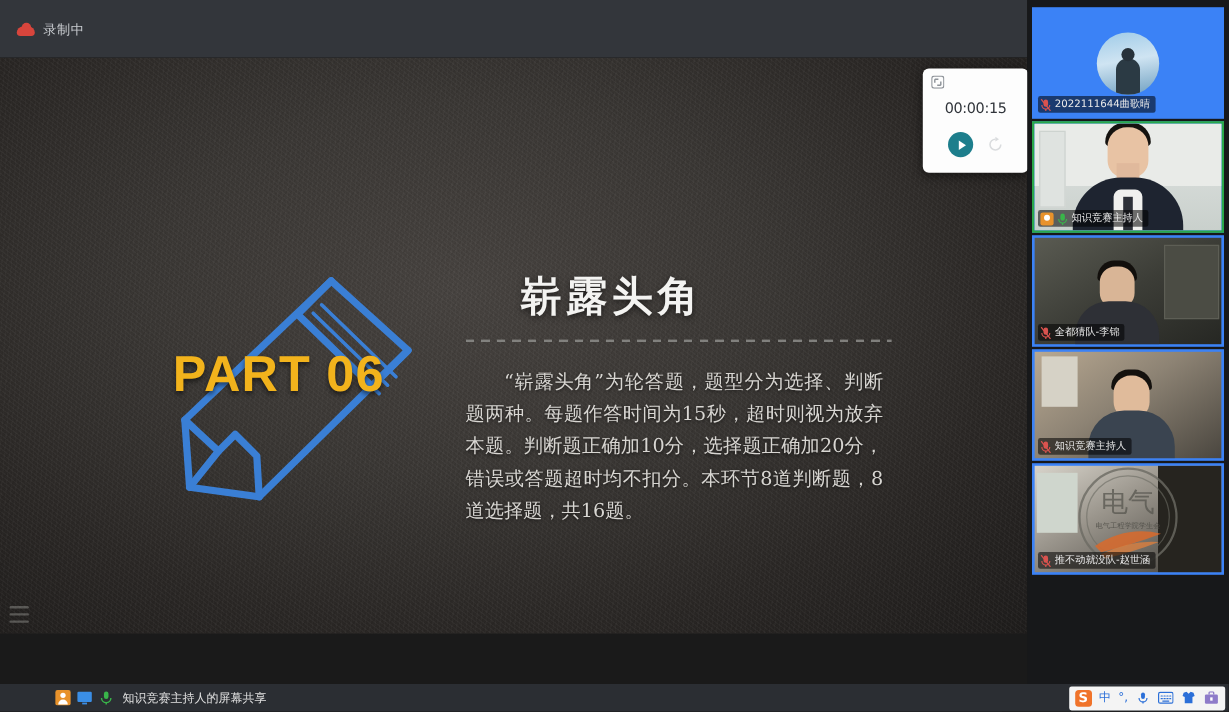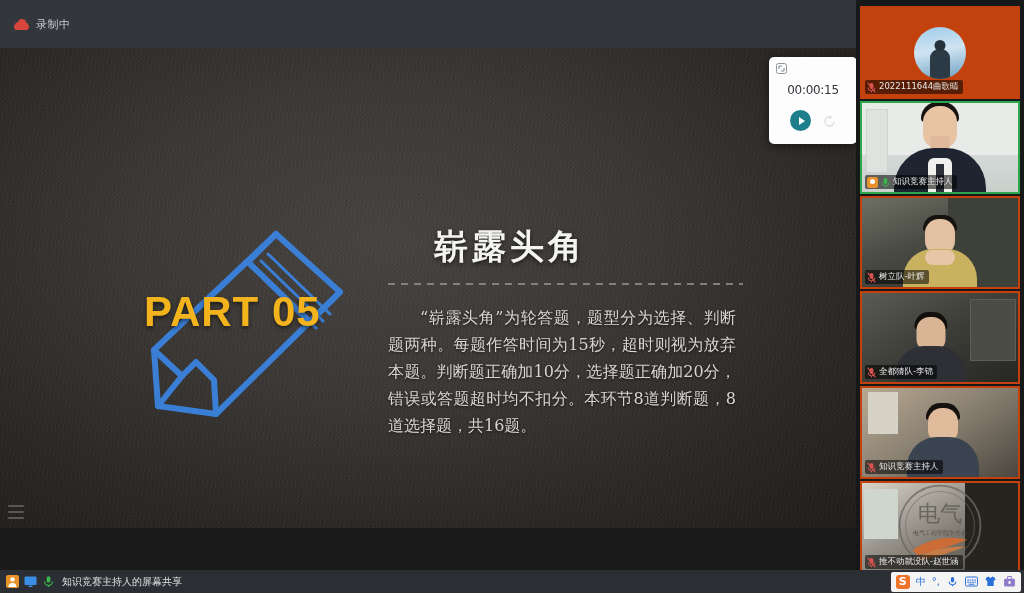--- a/index.html
+++ b/index.html
@@ -170,21 +170,21 @@
   .video-strip {
     position: absolute; left: 856px; top: 0;
     width: 168px; height: 570px;
     background: #17181a;
     padding: 6px 4px 0 4px;
   }
   .tile {
     position: relative;
     width: 160px; height: 93px;
     margin-bottom: 2px;
-    background: #c2410c;
+    background: #3b82f6;
     overflow: hidden;
     border: 2px solid transparent;
   }
   .tile.active { border-color: #2aa84a; }
   .tile-media { position: absolute; inset: 0; overflow: hidden; }
   .tile-label {
     position: absolute; left: 3px; bottom: 3px;
     max-width: 150px;
     height: 14px;
     display: flex; align-items: center; gap: 3px;
@@ -321,21 +321,21 @@
     width: 86px; height: 86px;
   }
 
   
   .taskbar {
     position: absolute; left: 0; bottom: 0;
     width: 1024px; height: 23px;
     background: #2b2e33;
     display: flex; align-items: center;
   }
-  .tb-left { display: flex; align-items: center; gap: 5px; padding-left: 6px; }
+  .tb-left { display: flex; align-items: center; gap: 5px; padding-left: 6px; margin-left: 40px; }
   .tb-ic { width: 13px; height: 13px; flex: 0 0 auto; }
   .tb-share-label {
     color: #e0e0e0; font-size: 10px; margin-left: 2px;
     font-family: "DejaVu Sans", sans-serif;
   }
   .tb-spacer { flex: 1; }
   .ime-bar {
     display: flex; align-items: center; gap: 6px;
     height: 20px; padding: 0 5px;
     background: #f4f4f4;
@@ -377,21 +377,21 @@
           <g fill="none" stroke="#3a7fd5" stroke-width="6" stroke-linejoin="round" stroke-linecap="round">
             <path d="M148 18 L212 76 L88 198 L30 190 L26 134 Z"></path>
             <path d="M148 18 L120 46 L182 106 L212 76"></path>
             <path d="M26 134 L54 160 L30 190"></path>
             <path d="M54 160 L68 146 L86 164 L88 198"></path>
             <path d="M126 52 L188 112" stroke-width="3"></path>
             <path d="M133 45 L195 105" stroke-width="3"></path>
             <path d="M140 38 L202 98" stroke-width="3"></path>
           </g>
         </svg>
-        <div class="part-label">PART 05</div>
+        <div class="part-label">PART 06</div>
       </div>
 
       <div class="slide-title">崭露头角</div>
       <div class="slide-rule"></div>
       <div class="slide-body">“崭露头角”为轮答题，题型分为选择、判断题两种。每题作答时间为15秒，超时则视为放弃本题。判断题正确加10分，选择题正确加20分，错误或答题超时均不扣分。本环节8道判断题，8道选择题，共16题。</div>
 
       <div class="slide-menu-icon">
         <i></i>
           <i></i>
           <i></i>
@@ -456,38 +456,20 @@
         <span class="host-badge"></span>
         <svg class="mic-ic" viewBox="0 0 9 11">
           <rect x="2.6" y="1" width="3.8" height="6" rx="1.9" fill="#39b54a"></rect>
           <path d="M1.2 5.6a3.3 3.3 0 0 0 6.6 0" fill="none" stroke="#39b54a" stroke-width="1"></path>
           <path d="M4.5 8.9 L4.5 10.4" stroke="#39b54a" stroke-width="1"></path>
         </svg>
         <span class="lbl-txt">知识竞赛主持人</span>
       </div>
     </div>
 
-    <div class="tile">
-      <div class="tile-media t3">
-        <span class="bg2"></span>
-          <span class="hair"></span>
-          <span class="head"></span>
-        <span class="torso"></span>
-          <span class="hands"></span>
-      </div>
-      <div class="tile-label">
-        <svg class="mic-ic" viewBox="0 0 9 11">
-          <rect x="2.6" y="1" width="3.8" height="6" rx="1.9" fill="#d9534f"></rect>
-          <path d="M1.2 5.6a3.3 3.3 0 0 0 6.6 0" fill="none" stroke="#d9534f" stroke-width="1"></path>
-          <path d="M4.5 8.9 L4.5 10.4" stroke="#d9534f" stroke-width="1"></path>
-          <path d="M0.6 0.6 L8.4 10.4" stroke="#d9534f" stroke-width="1.1"></path>
-        </svg>
-        <span class="lbl-txt">树立队-叶辉</span>
-      </div>
-    </div>
 
     <div class="tile">
       <div class="tile-media t4">
         <span class="shelf"></span>
           <span class="hair"></span>
           <span class="head"></span>
           <span class="torso"></span>
       </div>
       <div class="tile-label">
         <svg class="mic-ic" viewBox="0 0 9 11">

